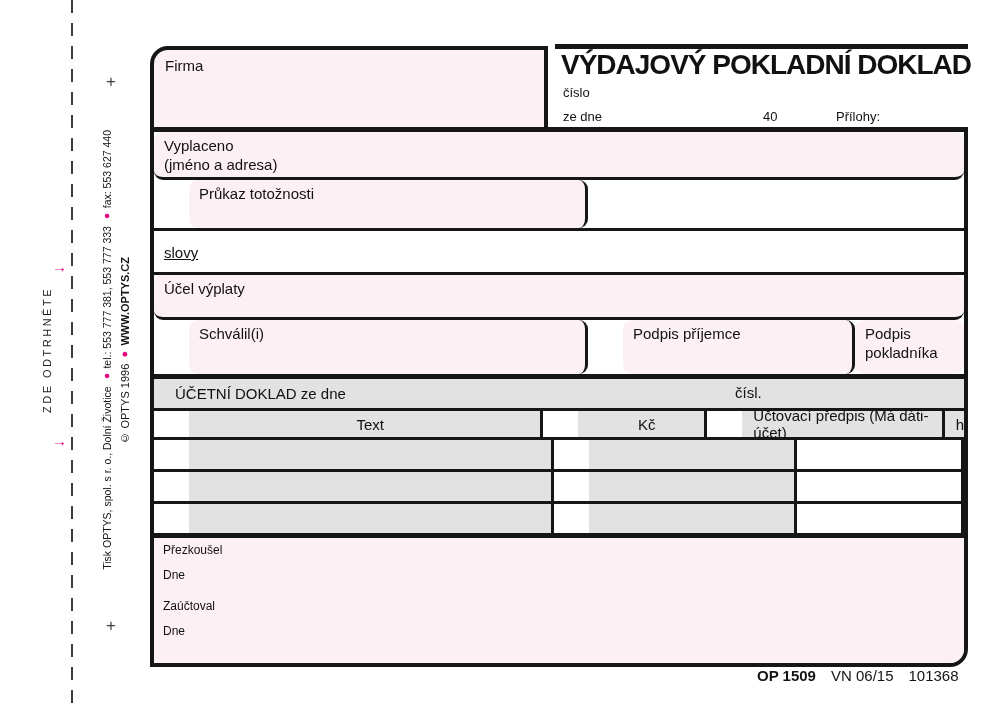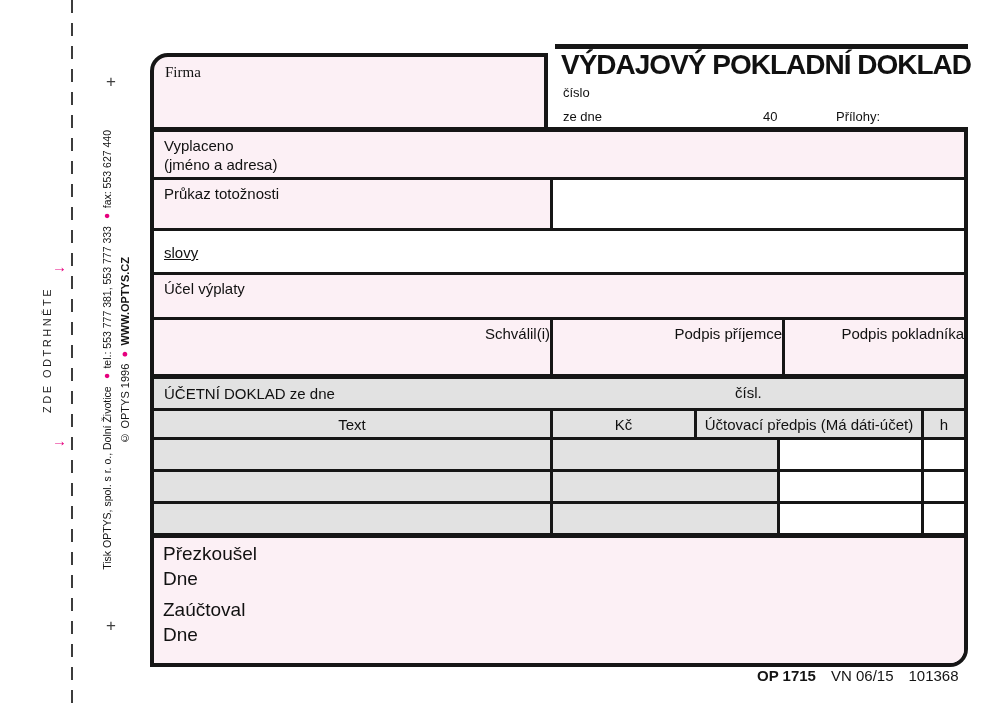--- a/index.html
+++ b/index.html
@@ -27,23 +27,23 @@
   .plusmark{position:absolute; left:106px; font-size:17px; color:#3f3f3f;}
   .plus-a{top:72px;} .plus-b{top:616px;}
   .credit1{left:98px; top:85px; width:18px; height:530px;}
   .credit1 .vtext{font-size:10.5px; color:#141414;}
   .credit2{left:116px; top:85px; width:18px; height:530px;}
   .credit2 .vtext{font-size:11px; color:#141414;}
   .dot{color:var(--mag); font-weight:bold;}
   .webbold{font-weight:bold;}
   
   .firma-box{
-    position:absolute; left:150px; top:53px; width:398px; height:94px;
+    position:absolute; left:150px; top:46px; width:398px; height:94px;
     box-sizing:border-box; background:var(--pink);
-    border:4px solid var(--b); border-top-left-radius:18px;font-family:Liberation Serif, serif;
+    border:4px solid var(--b); border-top-left-radius:18px;
   }
   .firma-box .lbl{padding:6px 0 0 11px;}
   .titleblock{
     position:absolute; left:555px; top:44px; width:413px; height:71px;
     box-sizing:border-box; border-top:5px solid var(--b); background:#fff;
   }
   .doc-title{
     margin:2px 0 0 6px; font-size:28px; font-weight:bold; letter-spacing:-1px;
     line-height:28px; white-space:nowrap;
   }
@@ -53,47 +53,47 @@
   .year20{left:208px; top:60px;}
   .prilohy{left:281px; top:60px;}
   
   .mainbody{
     position:absolute; left:150px; top:127px; width:818px; height:540px;
     box-sizing:border-box; background:#fff;
     border:4px solid var(--b); border-top-width:5px;
     border-bottom-right-radius:18px; overflow:hidden;
   }
   .row{display:flex; border-bottom:3px solid var(--b); box-sizing:content-box;}
-  .pink{background:var(--pink);} .white{background:#fff;} .gray{background:var(--gray);}
+  .pink{background:var(--pink);border-radius:9px;} .white{background:#fff;} .gray{background:var(--gray);padding-left:11px;}
   .lbl{font-size:15px; line-height:19px;}
   .pad{padding:4px 0 0 10px;}
   .r-vyplaceno{height:45px;}
   .r-prukaz{height:48px;}
   .r-slovy{height:41px;text-decoration:underline;}
   .r-ucel{height:42px;}
-  .r-schvalil{height:54px; border-bottom-width:5px;text-align:right;}
+  .r-schvalil{height:54px; border-bottom-width:5px;}
   .r-uddoklad{height:29px; position:relative;}
   .r-thead{height:26px;}
   .r-trow{height:29px;}
   .r-trow-last{border-bottom-width:5px;}
   .c{box-sizing:border-box;}
-  .brd{border-right:3px solid var(--b);}
+  .brd{border-right:3px solid var(--b);margin-left:35px;}
   .s1{width:399px;} .s2{width:232px;} .s3{flex:1;}
   .t1{width:399px;} .t2{width:227px;} .t3{width:144px;} .t4{flex:1;}
   .ch{display:flex; align-items:center; justify-content:center; font-size:15px;}
   .cisl-abs{position:absolute; left:581px; top:5px; font-size:15px;}
   
   .dph-wrap{display:flex; height:125px;}
   .dph-table{width:567px; border-right:4px solid var(--b); box-sizing:border-box; display:flex; flex-direction:column;}
   .dph-head{height:25px; border-bottom:3px solid var(--b); display:flex;}
   .dph-row{height:29px; border-bottom:3px solid var(--b); display:flex;}
   .dph-row-last{flex:1; border-bottom:none; display:flex;}
   .d1{width:94px;} .d2{width:232px;} .d3{flex:1;}
   .check-panel{flex:1; background:var(--pink); position:relative;}
-  .cp-abs{position:absolute; left:9px; font-size:19px;text-align:right;}
+  .cp-abs{position:absolute; left:9px; font-size:12px;text-align:right;}
   .cp1{top:5px;} .cp2{top:30px;} .cp3{top:61px;} .cp4{top:86px;}
   
   .footer{position:absolute; left:757px; top:667px; display:flex; gap:15px; font-size:15px; color:#141414;}
   .fbold{font-weight:bold;}
 </style>
 </head>
 <body>
 
 <div class="sheet">
 
@@ -206,18 +206,18 @@
         <div class="cp-abs cp1">Přezkoušel</div>
         <div class="cp-abs cp2">Dne</div>
         <div class="cp-abs cp3">Zaúčtoval</div>
         <div class="cp-abs cp4">Dne</div>
       </div>
     </div>
 
   </div>
 
   <div class="footer">
-    <span class="fbold">OP 1715</span>
+    <span class="fbold">OP 1509</span>
     <span>VN 06/15</span>
     <span>101368</span>
   </div>
 
 </div>
 
 </body></html>

